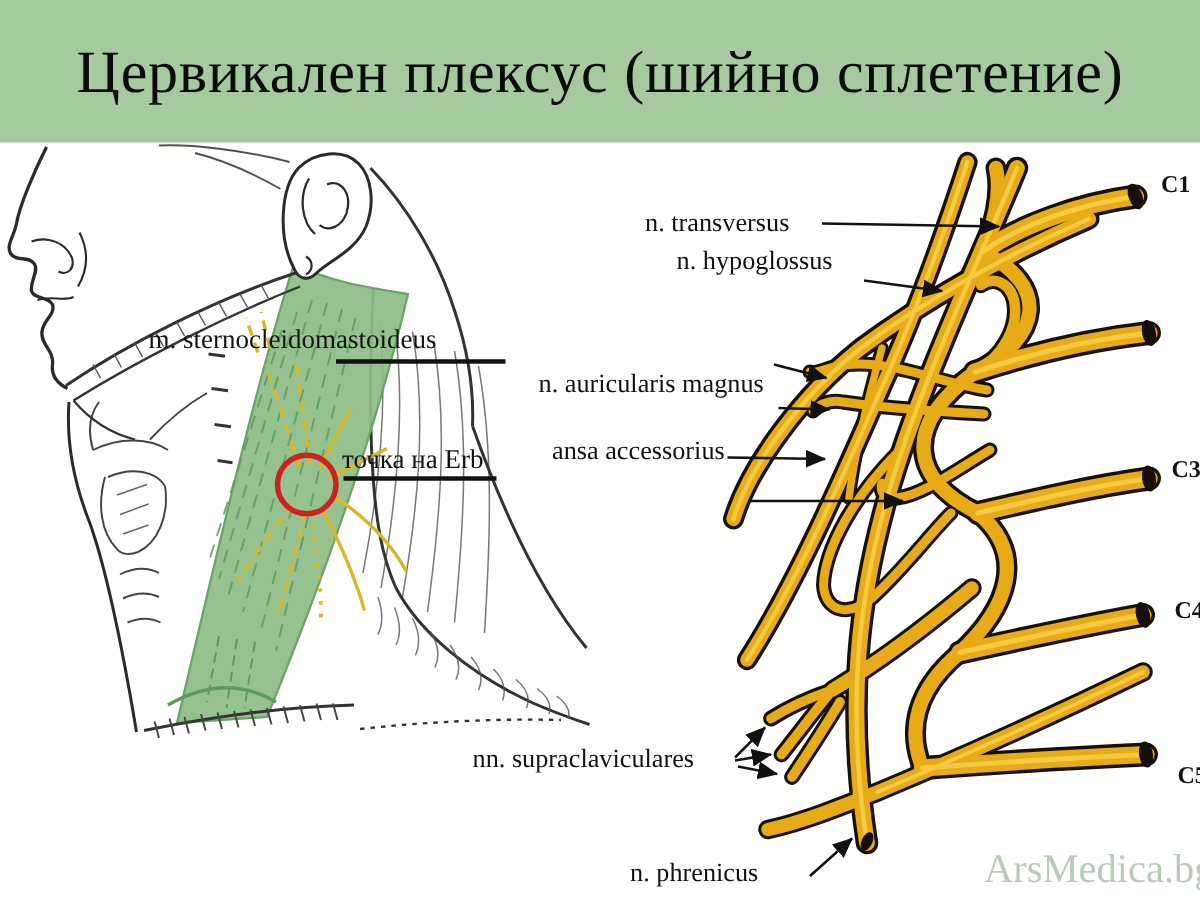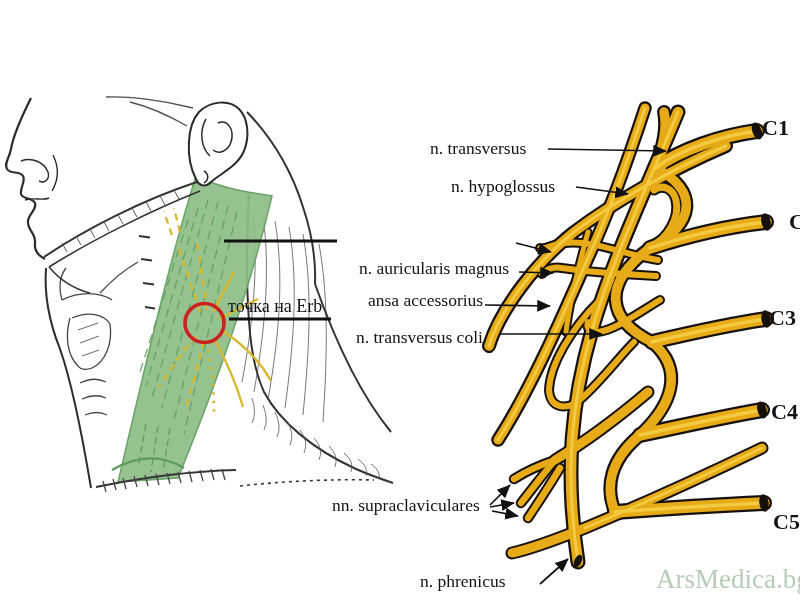--- a/index.html
+++ b/index.html
@@ -9,29 +9,32 @@
   .banner{position:absolute;left:0;top:0;width:800px;height:95px;
           background:#a6c99f;display:flex;align-items:center;justify-content:center;}
   .banner h1{margin:0;font-size:40px;font-weight:400;color:#0b0b0b;
              font-family:"Liberation Serif",serif;letter-spacing:.5px;}
   svg{position:absolute;}
   #neck-svg{left:0;top:95px;}
   #plexus-svg{left:400px;top:95px;}
   .lbl{position:absolute;white-space:nowrap;color:#121212;
        font-family:"Liberation Serif",serif;font-size:17.5px;line-height:1.05;z-index:5;}
   .lbl-left{font-size:18px;}
-  .root{font-size:22px;font-weight:bold;}
+  .root{font-size:16px;font-weight:bold;margin-left:12px;}
   .watermark{position:absolute;left:656px;top:564px;font-size:27px;
              color:#b6ccb6;z-index:4;font-family:"Liberation Serif",serif;}
 </style>
 </head>
 <body>
 
 <div class="slide">
 
+  <header class="banner">
+    <h1>Цервикален плексус (шийно сплетение)</h1>
+  </header>
 
   <svg id="neck-svg" width="400" height="505" viewBox="0 95 400 505">
 
     <g stroke="#555" stroke-width="1" fill="none" opacity=".8">
       <path d="M253,214 C259,268 252,330 242,382 M263,217 C271,272 264,336 254,392
                M275,221 C285,280 278,342 268,400 M289,227 C299,286 293,348 285,408
                M303,234 C313,292 309,352 303,415 M319,244 C329,300 327,358 323,422"></path>
     </g>
 
     <g stroke="#333" fill="none">
@@ -208,28 +211,28 @@
       <path marker-end="url(#ah)" d="M519,272 L553,273"></path>
       <path marker-end="url(#ah)" d="M485,305 L550,306"></path>
       <path marker-end="url(#ah)" d="M500,334 L602,334"></path>
       <path marker-end="url(#ah)" d="M490,505 L510,485"></path>
       <path marker-end="url(#ah)" d="M490,507 L514,503"></path>
       <path marker-end="url(#ah)" d="M492,511 L518,516"></path>
       <path marker-end="url(#ah)" d="M540,584 L568,559"></path>
     </g>
   </svg>
 
+  <div class="lbl lbl-left" style="left:99px;top:217px">m. sternocleidomastoideus</div>
   <div class="lbl lbl-left" style="left:228px;top:297px">точка на Erb</div>
 
   <div class="lbl" style="left:430px;top:139px">n. transversus</div>
-  <div class="lbl" style="left:451px;top:177px">n. hypoglossus</div>
-  <div class="lbl" style="left:359px;top:259px">n. auricularis magnus</div>
+  <div class="lbl" style="left:451px;top:164px">n. hypoglossus</div>
+  <div class="lbl" style="left:359px;top:246px">n. auricularis magnus</div>
   <div class="lbl" style="left:368px;top:291px">ansa accessorius</div>
-  <div class="lbl" style="left:356px;top:328px">n. transversus coli</div>
-  <div class="lbl" style="left:332px;top:496px">nn. supraclaviculares</div>
+  <div class="lbl" style="left:315px;top:496px">nn. supraclaviculares</div>
   <div class="lbl" style="left:420px;top:572px">n. phrenicus</div>
 
   <div class="lbl root" style="left:762px;top:116px">C1</div>
   <div class="lbl root" style="left:789px;top:210px">C2</div>
   <div class="lbl root" style="left:769px;top:306px">C3</div>
   <div class="lbl root" style="left:771px;top:400px">C4</div>
   <div class="lbl root" style="left:773px;top:510px">C5</div>
 
   <div class="watermark">ArsMedica.bg</div>
 </div>

